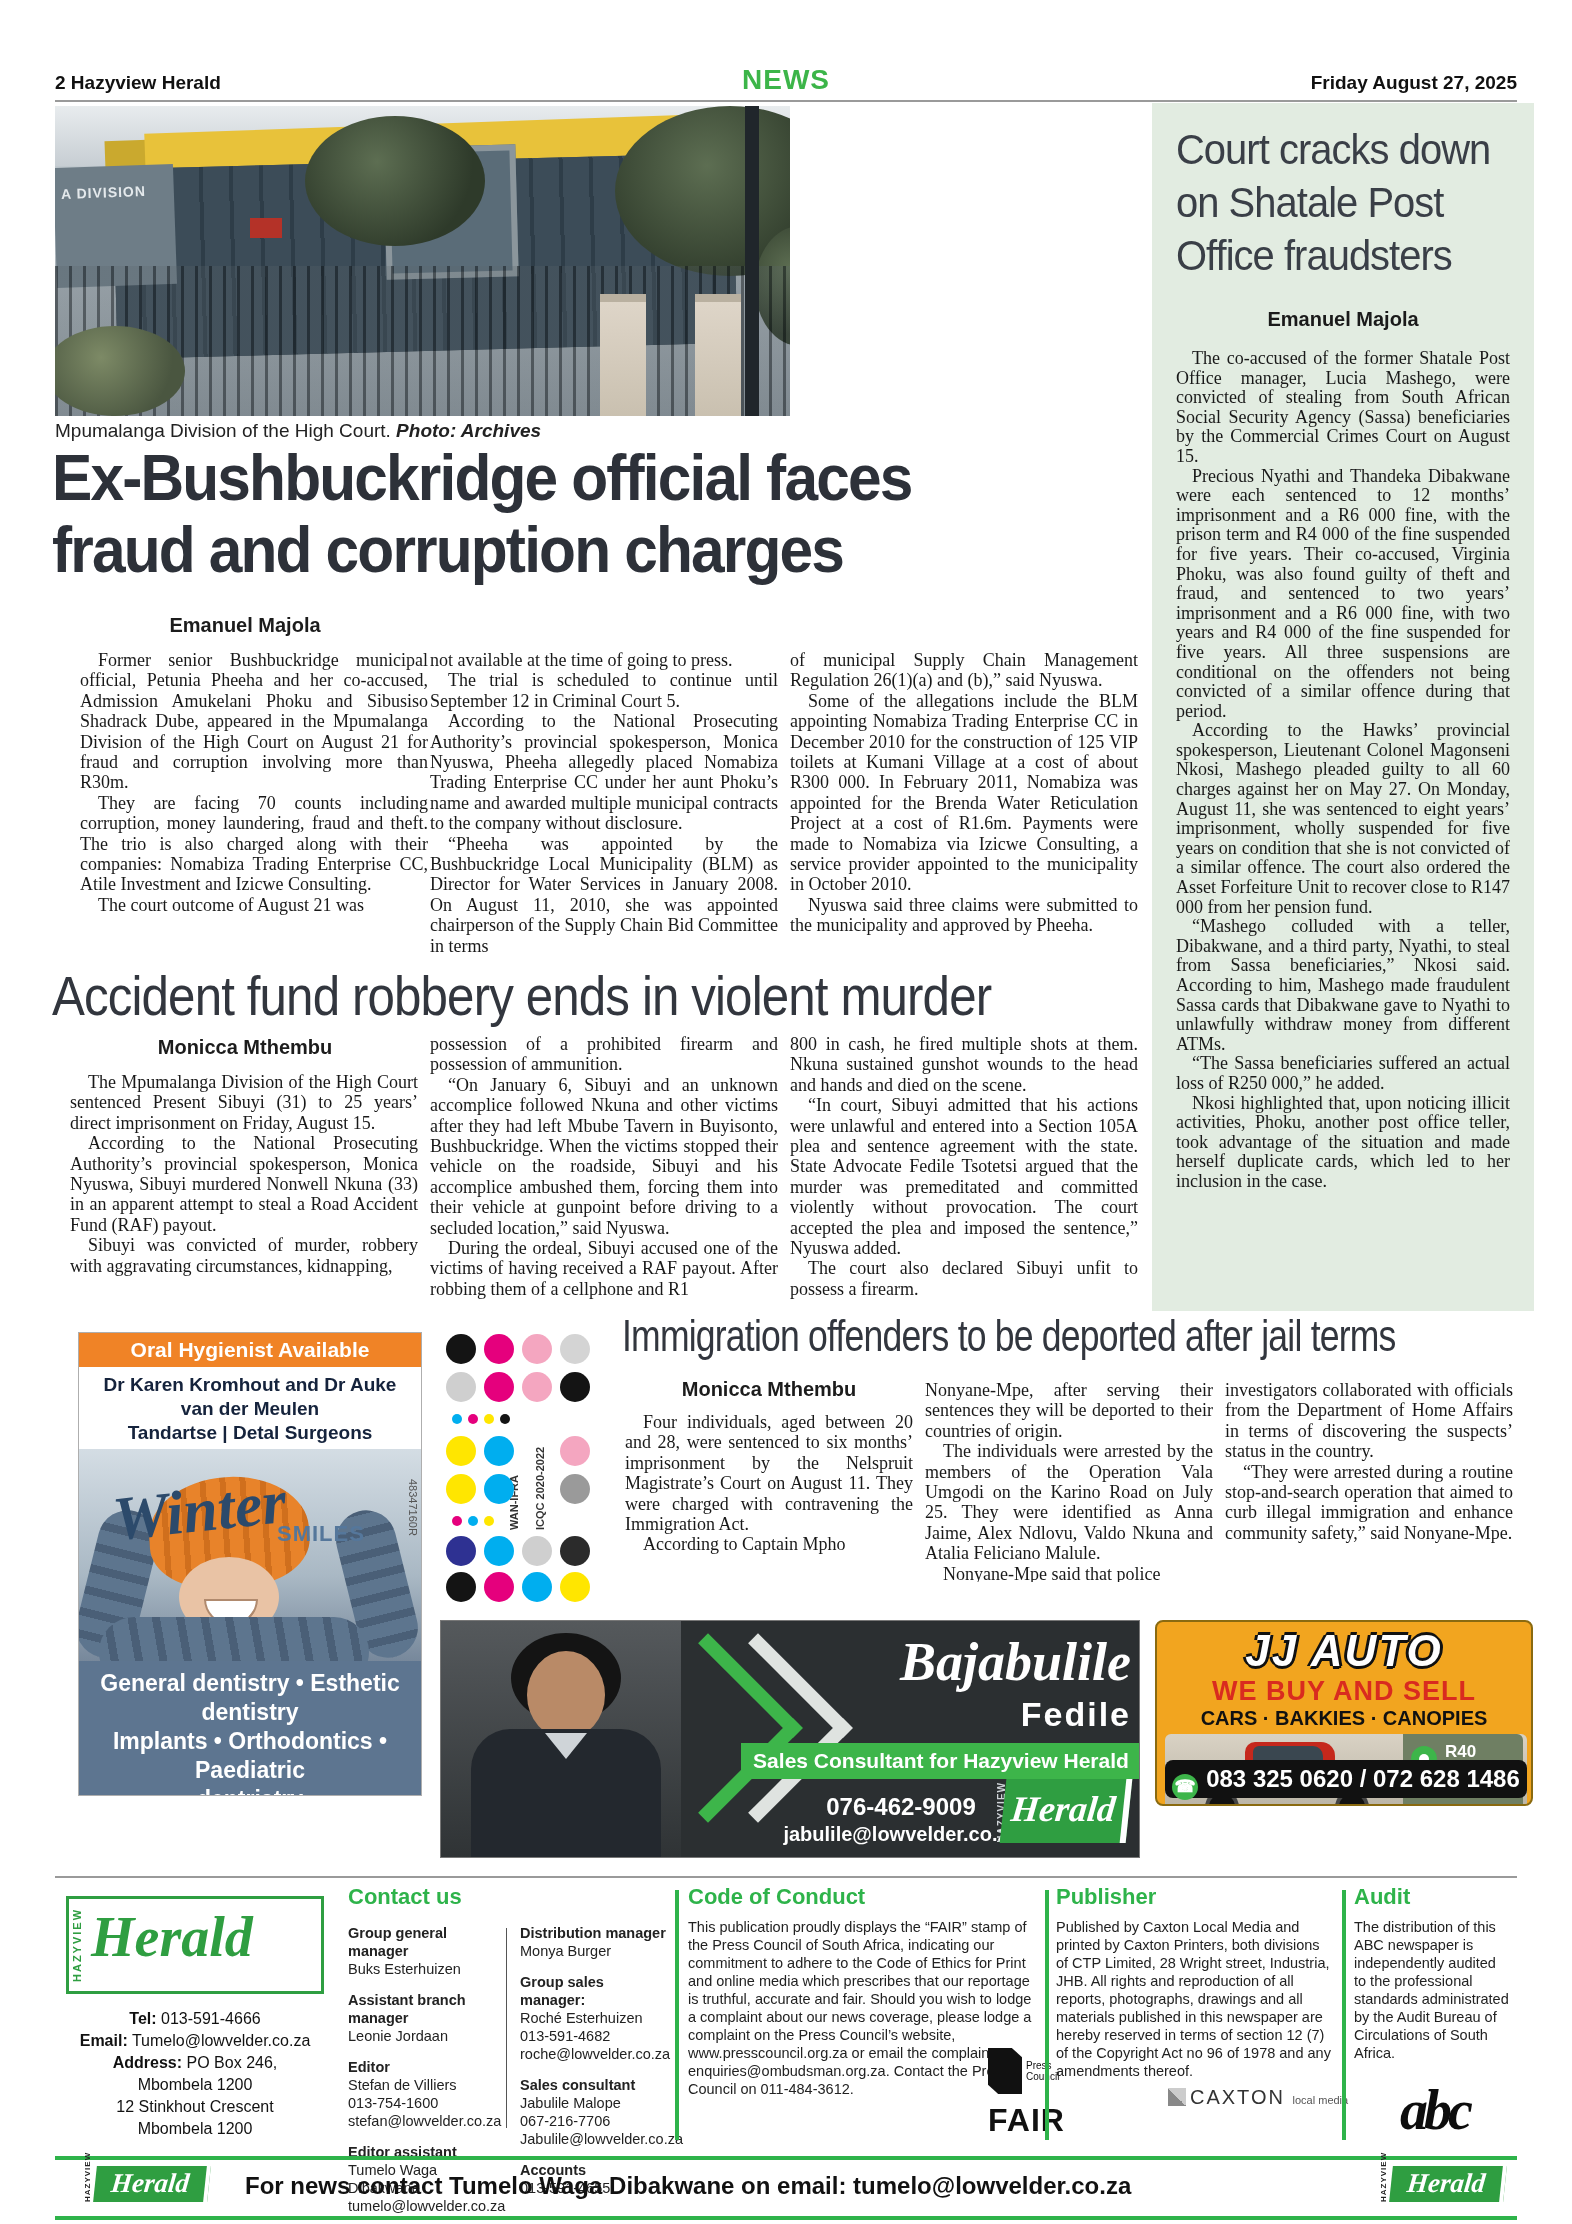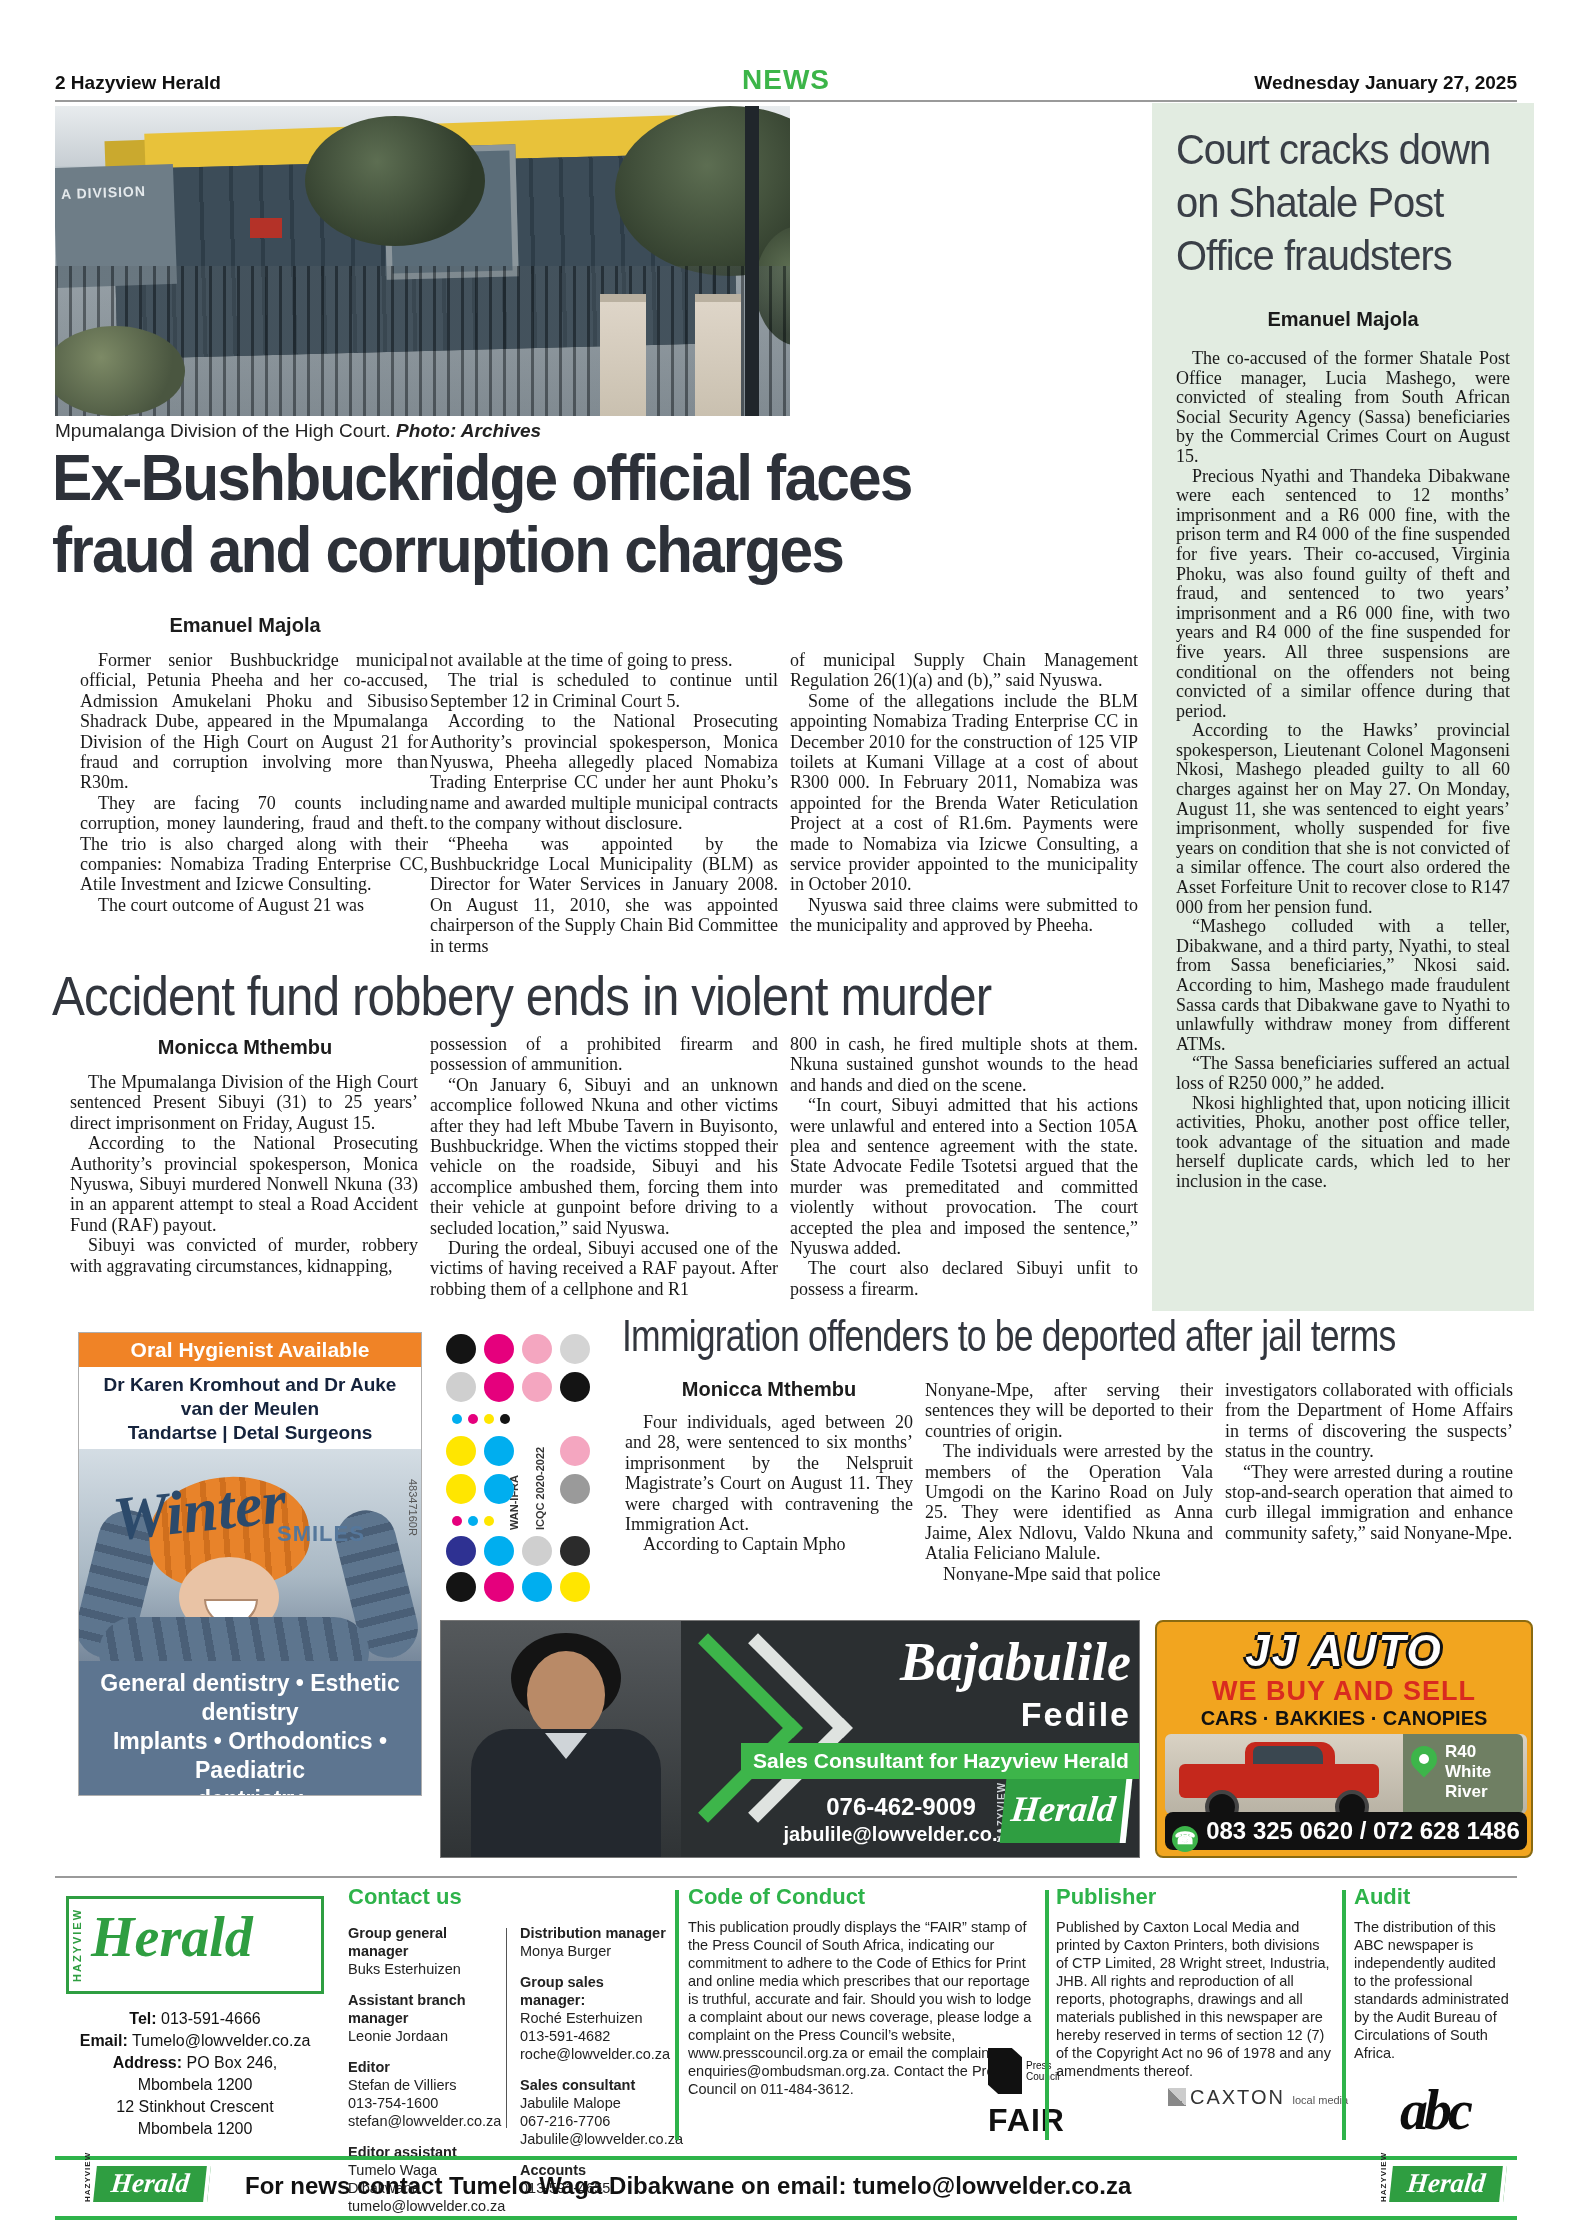--- a/index.html
+++ b/index.html
@@ -109,21 +109,21 @@
   .bj-role{position:absolute;left:300px;top:122px;width:400px;height:36px;background:#3db54a;color:#fff;
            font-size:21px;font-weight:bold;line-height:36px;text-align:center;}
   .bj-phone{position:absolute;left:330px;top:172px;width:260px;text-align:center;color:#fff;font-size:24px;font-weight:bold;}
   .bj-mail{position:absolute;left:330px;top:202px;width:260px;text-align:center;color:#fff;font-size:20px;font-weight:bold;}
   .bj-herald{position:absolute;right:10px;bottom:14px;width:120px;height:64px;background:#2f9e41;
              color:#fff;font-family:"Liberation Serif",serif;font-style:italic;font-weight:bold;font-size:36px;
              text-align:center;line-height:60px;transform:skewX(-6deg);border-right:6px solid #fff;}
   .bj-hz{position:absolute;right:132px;bottom:14px;writing-mode:vertical-rl;transform:rotate(180deg);
          color:#cfd4d8;font-size:10px;font-weight:bold;letter-spacing:1px;}
   
-  .jj{position:absolute;left:1155px;top:1620px;width:378px;height:238px;background:#f2a51f;border:2px solid #8a6a10;
+  .jj{position:absolute;left:1155px;top:1620px;width:378px;height:186px;background:#f2a51f;border:2px solid #8a6a10;
       border-radius:8px;box-sizing:border-box;overflow:hidden;}
   .jj-title{margin-top:4px;text-align:center;font-size:44px;font-weight:bold;font-style:italic;color:#fff;
             letter-spacing:2px;text-shadow:-3px 0 #111,3px 0 #111,0 -3px #111,0 3px #111,2px 2px #111;}
   .jj-line1{text-align:center;font-size:27px;font-weight:bold;color:#d92b1f;letter-spacing:1px;}
   .jj-line2{text-align:center;font-size:20px;font-weight:bold;color:#111;}
   .jj-photo{position:absolute;left:8px;top:112px;width:362px;height:80px;background:linear-gradient(180deg,#d9d2c4,#b8b2a4);
             border-radius:6px;overflow:hidden;}
   .jj-truckbody{position:absolute;left:14px;top:30px;width:200px;height:34px;background:#c5281c;border-radius:6px;}
   .jj-truckcab{position:absolute;left:80px;top:8px;width:90px;height:30px;background:#c5281c;border-radius:10px 14px 0 0;}
   .jj-truckwin{position:absolute;left:88px;top:12px;width:70px;height:18px;background:#3a4750;border-radius:6px 10px 0 0;}
@@ -186,21 +186,21 @@
   .blogo-l{left:40px;} .blogo-r{right:8px;}
 </style>
 </head>
 <body>
 
 <div class="page">
 
   <div class="hdr">
     <div class="edition">2 Hazyview Herald</div>
     <div class="section">NEWS</div>
-    <div class="date">Wednesday January 27, 2025</div>
+    <div class="date">Friday August 27, 2025</div>
   </div>
   <div class="hdr-rule"></div>
 
   <div class="photo">
     <div class="ph-sky"></div>
     <div class="ph-roof"></div>
     <div class="ph-build"></div>
     <div class="ph-glass"></div>
     <div class="ph-wallL"></div>
     <div class="ph-sign">A DIVISION</div>

